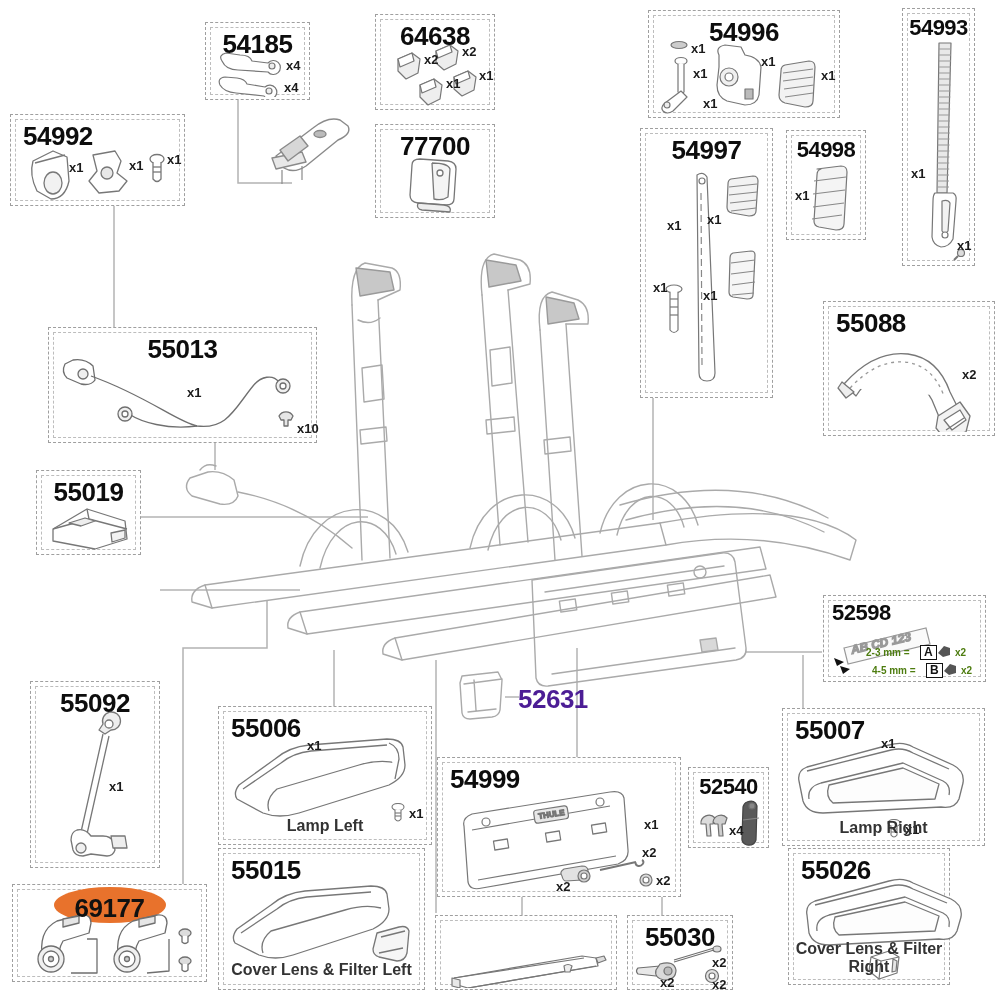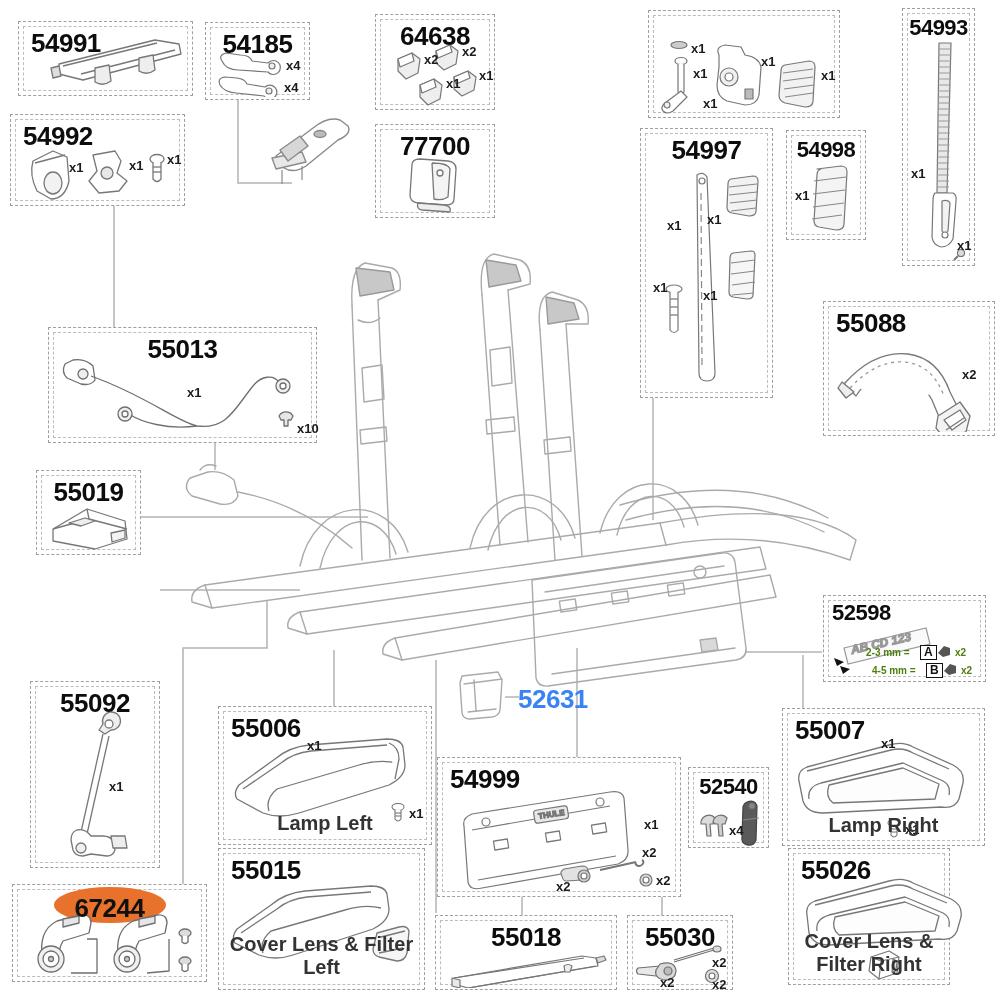--- a/index.html
+++ b/index.html
@@ -7,28 +7,28 @@
          font-family:"Liberation Sans",sans-serif;}
   svg{display:block}
   .layer{position:absolute;left:0;top:0;}
   .pbox{position:absolute;border:1px dashed #9f9f9f;box-sizing:border-box;background:transparent;}
   .pbox::before{content:"";position:absolute;inset:4px;border:1px dashed #bdbdbd;pointer-events:none;}
   .pnum{position:absolute;top:8px;left:12px;font-size:26px;font-weight:bold;color:#0d0d0d;
         letter-spacing:-0.5px;line-height:1;z-index:3;}
   .pnum.center{left:0;right:0;text-align:center;}
   .pnum.sm{font-size:22px;text-align:center;}
   .q{position:absolute;font-size:13px;font-weight:700;color:#1b1b1b;z-index:3;line-height:1;}
-  .caption{position:absolute;left:0;right:0;text-align:center;font-size:20px;font-weight:600;
+  .caption{position:absolute;left:0;right:0;text-align:center;font-size:16px;font-weight:600;
            color:#333;z-index:3;margin-top:12px;}
   .sk{position:absolute;z-index:2;}
   .hl{position:absolute;left:50%;transform:translateX(-50%);top:2px;width:112px;height:36px;
       border-radius:50%;z-index:2;}
   .hlnum{position:absolute;top:8px;left:0;right:0;text-align:center;font-size:26px;
          font-weight:bold;color:#111;z-index:3;letter-spacing:-0.5px;}
-  .floatnum{position:absolute;font-size:26px;font-weight:bold;color:#3b82f6;z-index:3;letter-spacing:-0.5px;}
+  .floatnum{position:absolute;font-size:26px;font-weight:bold;color:#4c1d95;z-index:3;letter-spacing:-0.5px;}
   .rowtxt{position:absolute;font-size:10px;font-weight:700;color:#4d7c0f;z-index:3;line-height:1;}
   .codebox{position:absolute;font-size:12px;font-weight:800;color:#111;border:1.5px solid #111;
            background:#fff;padding:0 3px;line-height:13px;z-index:3;}
 </style>
 </head>
 <body>
 
 <div id="stage">
 
   <svg class="layer" width="1000" height="1000">
@@ -106,32 +106,20 @@
   <svg class="sk" style="left:258px;top:108px" width="100" height="85">
     <g fill="#fff" stroke="#8a8a8a" stroke-width="1.4" stroke-linejoin="round">
       <path d="M18,48 L55,20 Q70,8 82,12 L90,18 Q94,26 80,32 L48,58 Q36,66 26,60 Z"></path>
       <path d="M14,50 l30,-6 l4,10 l-30,7 z" fill="#e8e8e8"></path>
       <path d="M22,42 l20,-14 l8,10 l-20,15 z" fill="#d7d7d7"></path>
       <ellipse cx="62" cy="26" rx="6" ry="3.5" fill="#bbb"></ellipse>
       <path d="M24,62 l0,14 M44,58 l0,14" stroke-width="1.2"></path>
     </g>
   </svg>
 
-  <div class="pbox" style="left:18px;top:21px;width:175px;height:75px">
-    <div class="pnum">54991</div>
-    <svg class="sk" style="left:28px;top:8px" width="142" height="62">
-      <g fill="#fff" stroke="#777" stroke-width="1.3" stroke-linejoin="round">
-        <path d="M12,34 L108,10 L132,14 L134,24 L36,50 L12,44 Z"></path>
-        <path d="M16,36 L110,13 M34,44 L128,20"></path>
-        <path d="M48,38 l14,-3 l2,16 q-8,6 -16,1 z" fill="#eee"></path>
-        <path d="M92,28 l14,-3 l2,15 q-8,6 -16,1 z" fill="#eee"></path>
-        <path d="M4,38 l8,-2 l2,10 l-8,2 z" fill="#ddd"></path>
-      </g>
-    </svg>
-  </div>
 
   <div class="pbox" style="left:10px;top:114px;width:175px;height:92px">
     <div class="pnum">54992</div>
     <svg class="sk" style="left:12px;top:32px" width="150" height="56">
       <g fill="#fff" stroke="#777" stroke-width="1.3" stroke-linejoin="round">
         <path d="M10,14 L30,4 L44,10 L46,34 Q42,52 28,52 L14,44 Q6,28 10,14 Z"></path>
         <ellipse cx="30" cy="36" rx="9" ry="11" fill="#f2f2f2"></ellipse>
         <path d="M12,16 l30,-8"></path>
         <path d="M70,8 L92,4 L98,14 L94,26 L104,34 L96,44 L76,46 L66,34 L74,24 Z"></path>
         <circle cx="84" cy="26" r="6" fill="#e8e8e8"></circle>
@@ -186,20 +174,21 @@
       <g fill="#fff" stroke="#777" stroke-width="1.3" stroke-linejoin="round">
         <path d="M8,10 Q8,4 16,4 L44,6 Q52,7 52,14 L50,44 Q50,50 42,50 L14,48 Q6,47 6,40 Z"></path>
         <path d="M28,8 Q44,8 46,14 L44,42 Q38,46 30,44 L28,8" fill="#f4f4f4"></path>
         <circle cx="36" cy="18" r="3"></circle>
         <path d="M14,48 l26,2 q8,1 6,7 l-28,-2 q-6,-1 -4,-7 z" fill="#eee"></path>
       </g>
     </svg>
   </div>
 
   <div class="pbox" style="left:648px;top:10px;width:192px;height:108px">
+    <div class="pnum center">54996</div>
     <svg class="sk" style="left:8px;top:26px" width="176" height="78">
       <g fill="#fff" stroke="#777" stroke-width="1.2" stroke-linejoin="round">
         <ellipse cx="22" cy="8" rx="8" ry="3.5" fill="#ccc"></ellipse>
         <ellipse cx="24" cy="24" rx="6" ry="3.5"></ellipse>
           <path d="M21,27 l0,28 q3,4 6,0 l0,-28"></path>
         <path d="M8,66 l16,-12 l6,6 l-14,14 q-6,4 -10,0 q-3,-4 2,-8 z"></path>
           <circle cx="10" cy="68" r="3" fill="#eee"></circle>
         <path d="M62,18 q-4,-8 6,-10 l16,2 l4,8 q14,2 16,12 l-2,28 q-2,10 -14,10 l-18,-4 q-10,-4 -10,-16 l2,-18 z"></path>
         <circle cx="72" cy="40" r="9" fill="#f0f0f0"></circle>
           <circle cx="72" cy="40" r="4"></circle>
@@ -323,21 +312,21 @@
         <path d="M36,120 q-6,2 -6,10 l2,10 q2,6 10,6 l8,-2 l16,2 q6,0 8,-6 l-2,-8 q-2,-6 -10,-6 l-12,0 q-6,-8 -14,-6 z"></path>
         <circle cx="40" cy="138" r="5" fill="#f0f0f0"></circle>
         <path d="M70,126 l14,0 l2,12 l-14,0 z" fill="#eee"></path>
       </g>
     </svg>
     <span class="q" style="left:78px;top:98px">x1</span>
   </div>
 
   <div class="pbox" style="left:12px;top:884px;width:195px;height:98px">
     <div class="hl" style="background:#e8722c"></div>
-    <div class="hlnum">67244</div>
+    <div class="hlnum">69177</div>
     <svg class="sk" style="left:14px;top:26px" width="168" height="66">
       <g fill="#fff" stroke="#6f6f6f" stroke-width="1.3" stroke-linejoin="round">
         <path d="M44,62 l26,0 l0,-34 l-10,0" fill="none"></path>
         <path d="M16,50 Q10,20 30,10 L54,4 Q64,3 64,12 L62,22 L36,30 Q30,40 32,54 Z"></path>
         <path d="M36,8 l16,-3 l0,7 l-16,4 z" fill="#e6e6e6"></path>
         <circle cx="24" cy="48" r="13" fill="#f0f0f0"></circle>
           <circle cx="24" cy="48" r="8" fill="#fff"></circle>
           <circle cx="24" cy="48" r="2.5" fill="#ccc"></circle>
         <path d="M92,50 Q86,20 106,10 L130,4 Q140,3 140,12 L138,22 L112,30 Q106,40 108,54 Z"></path>
         <path d="M112,8 l16,-3 l0,7 l-16,4 z" fill="#e6e6e6"></path>
@@ -411,21 +400,20 @@
           <circle cx="196" cy="96" r="3" fill="#fff"></circle>
       </g>
     </svg>
     <span class="q" style="left:206px;top:60px">x1</span>
     <span class="q" style="left:204px;top:88px">x2</span>
     <span class="q" style="left:118px;top:122px">x2</span>
     <span class="q" style="left:218px;top:116px">x2</span>
   </div>
 
   <div class="pbox" style="left:435px;top:915px;width:182px;height:75px">
-    <div class="pnum center">55018</div>
     <svg class="sk" style="left:10px;top:34px" width="162" height="38">
       <g fill="#fff" stroke="#777" stroke-width="1.2" stroke-linejoin="round">
         <path d="M8,28 L136,6 L150,8 L152,16 L22,38 L8,34 Z"></path>
         <path d="M8,28 L138,8 M22,38 L150,16"></path>
         <path d="M6,28 l0,8 l8,2 l0,-8 z" fill="#e8e8e8"></path>
         <path d="M150,8 l8,-2 l2,4 l-8,3 z" fill="#ddd"></path>
         <path d="M118,16 q4,-3 8,0 l-2,6 l-5,0 z" fill="#eee"></path>
       </g>
     </svg>
   </div>

